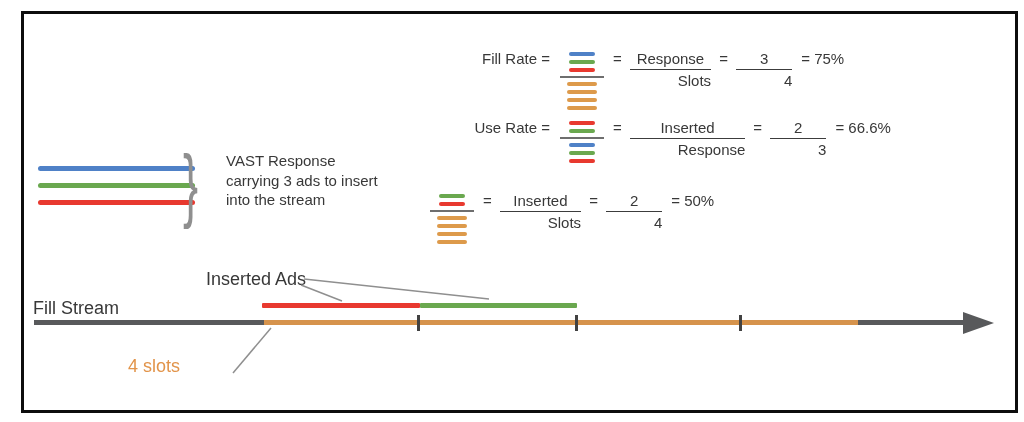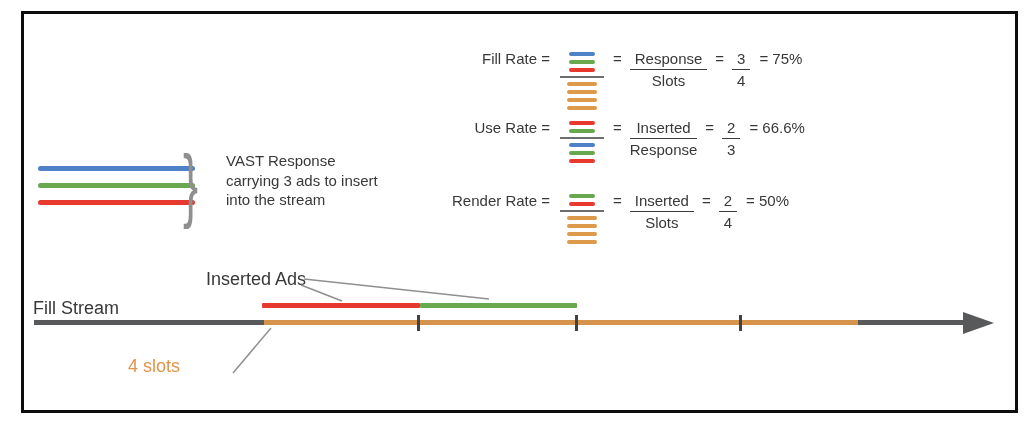--- a/index.html
+++ b/index.html
@@ -30,21 +30,21 @@
   .stack{
     width:46px;margin-left:9px;flex:0 0 auto;
     display:flex;flex-direction:column;align-items:center;
   }
   .stack-part{display:flex;flex-direction:column;align-items:center;}
   .dash{height:4px;border-radius:2px;margin:2px 0;}
   .stack-bar{width:44px;height:2px;background:#6e6e6e;margin:2px 0;}
   .eq{margin:0 8px;flex:0 0 auto;}
   .frac{display:inline-block;text-align:center;line-height:17px;flex:0 0 auto;}
   .frac-top{border-bottom:1.5px solid #3c3c3c;padding:0 5px 2px;}
-  .frac-bottom{padding-top:2px;}
+  .frac-bottom{padding-top:2px;margin-left:48px;}
   .result{margin-left:9px;flex:0 0 auto;white-space:nowrap;}
   
   .tl-bar{position:absolute;height:5px;}
   .tl-tick{position:absolute;width:3px;height:16px;top:315px;background:#424242;}
   .arrow-head{
     position:absolute;left:963px;top:312px;width:0;height:0;
     border-top:11px solid transparent;border-bottom:11px solid transparent;
     border-left:31px solid #58595b;
   }
   .tl-label{position:absolute;font-size:18px;line-height:19px;}
@@ -115,21 +115,20 @@
   </div>
   <div class="eq">=</div>
   <div class="frac">
     <div class="frac-top">2</div>
     <div class="frac-bottom">3</div>
   </div>
   <div class="result">= 66.6%</div>
 </div>
 
 <div class="formula-row" style="top:192px;">
-  <div class="f-label">Render Rate =</div>
   <div class="stack">
     <div class="stack-part">
         <div class="dash" style="background: rgb(106, 168, 79); width: 26px;"></div>
         <div class="dash" style="background: rgb(232, 57, 47); width: 26px;"></div>
       </div>
     <div class="stack-bar"></div>
     <div class="stack-part">
         <div class="dash" style="background: rgb(221, 154, 75); width: 30px;"></div>
         <div class="dash" style="background: rgb(221, 154, 75); width: 30px;"></div>
         <div class="dash" style="background: rgb(221, 154, 75); width: 30px;"></div>

